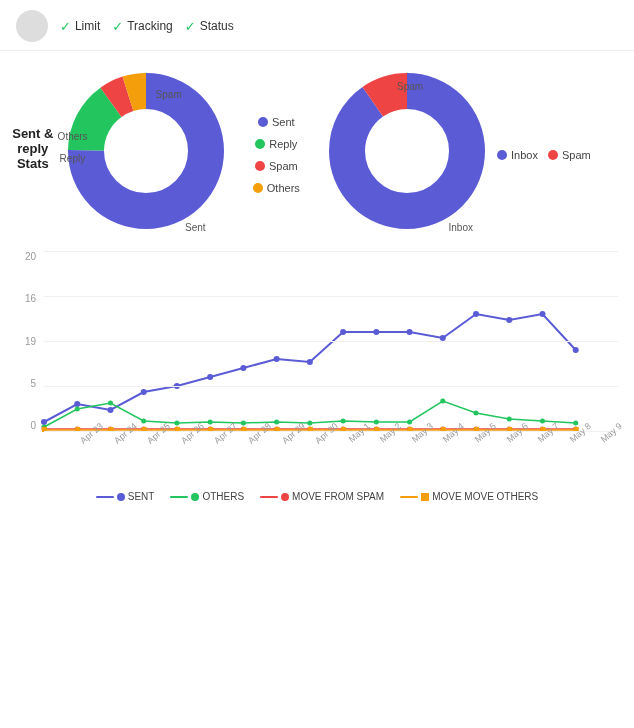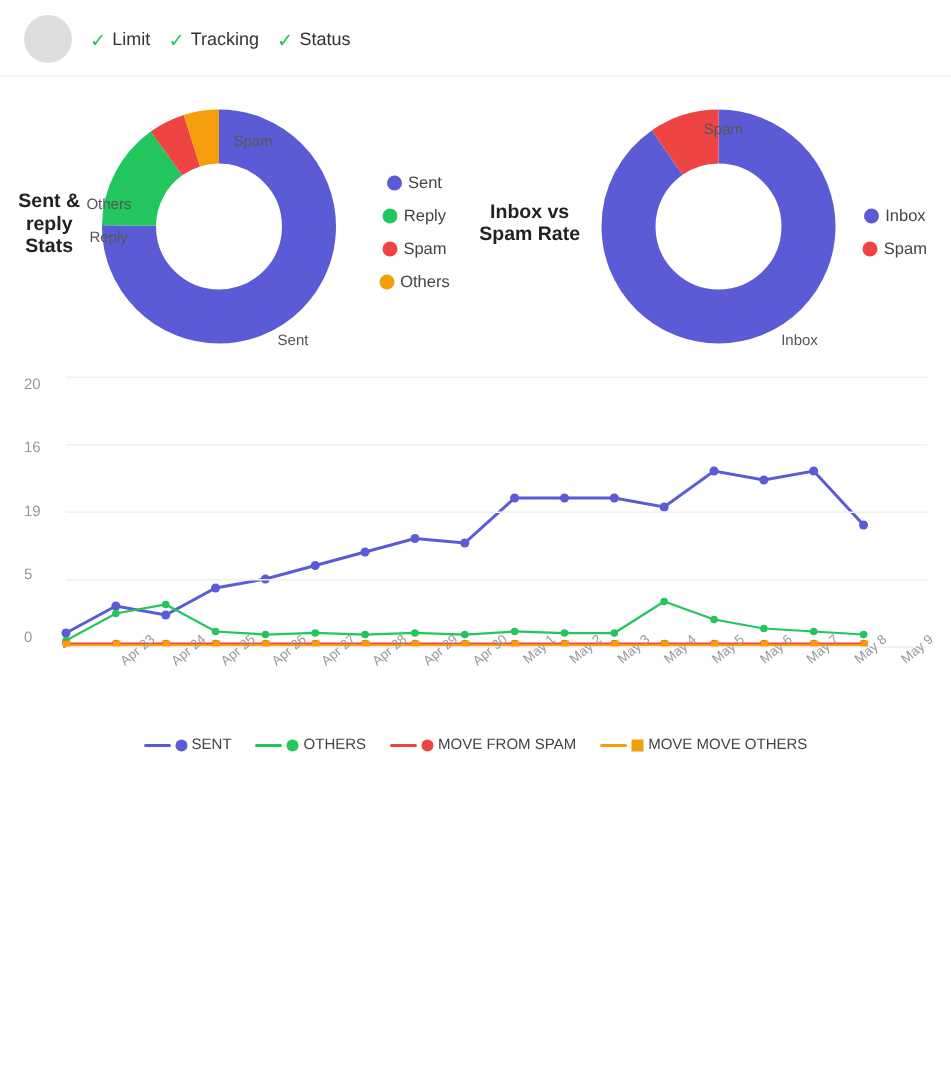--- a/index.html
+++ b/index.html
@@ -115,21 +115,21 @@
       height: 100%;
       display: flex;
       flex-direction: column;
       justify-content: space-between;
       padding-bottom: 20px;
     }
     .y-label {
       font-size: 10px;
       color: #999;
       width: 20px;
-      text-align: left;
+      text-align: right;
     }
     .chart-area {
       position: absolute;
       left: 28px;
       right: 0;
       top: 0;
       bottom: 20px;
     }
     .grid-line {
       position: absolute;
@@ -229,21 +229,20 @@
         <span>Spam</span>
       </div>
       <div class="legend-item">
         <div class="legend-dot" style="background:#f59e0b"></div>
         <span>Others</span>
       </div>
     </div>
   </div>
 
   <div class="chart-section">
-    <div class="chart-title">Inbox vs Spam Rate</div>
     <div class="donut-container">
       <svg class="donut" viewBox="0 0 180 180">
 
         <circle cx="90" cy="90" r="60" fill="none" stroke="#5b5bd6" stroke-width="36" stroke-dasharray="340 37" stroke-dashoffset="0" transform="rotate(-90 90 90)"></circle>
 
         <circle cx="90" cy="90" r="60" fill="none" stroke="#ef4444" stroke-width="36" stroke-dasharray="37 340" stroke-dashoffset="-340" transform="rotate(-90 90 90)"></circle>
 
         <circle cx="90" cy="90" r="36" fill="white"></circle>
       </svg>
       

